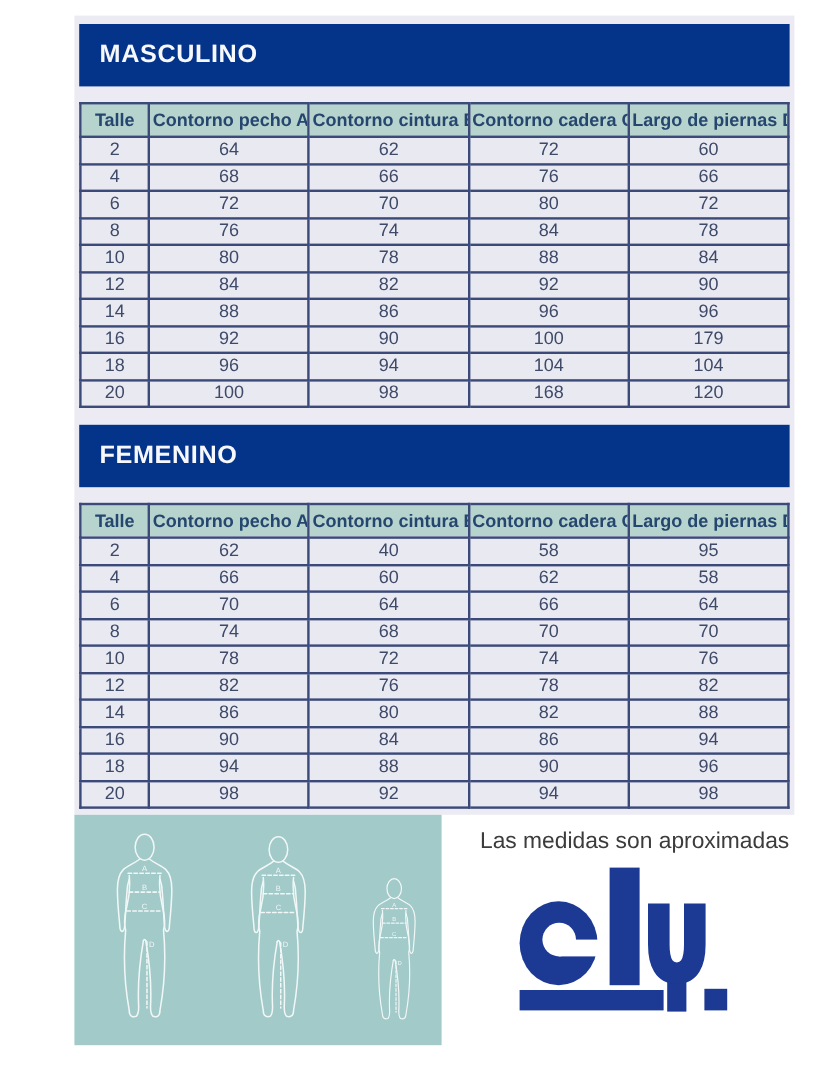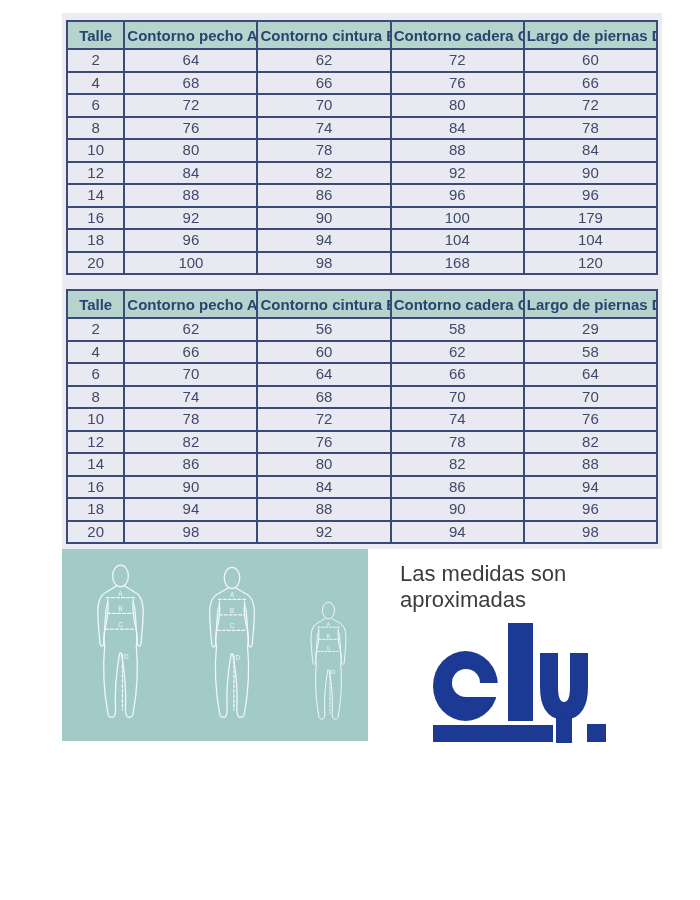--- a/index.html
+++ b/index.html
@@ -41,32 +41,35 @@
     width:306px;height:192px;background:#a2cac9;position:relative;flex-shrink:0;
   }
   .figure-panel svg.fig{position:absolute;opacity:.85;}
   .fig-female{left:24px;top:15px;height:158px;width:69px;}
   .fig-male{left:136px;top:17px;height:156px;width:68px;}
   .fig-child{left:240px;top:52px;height:122px;width:53px;}
   .defs-holder{position:absolute;width:0;height:0;overflow:hidden;}
   .footer-right{
     flex:1;padding:12px 0 0 32px;box-sizing:border-box;
   }
-  .note{font-size:22px;color:#3c3c3c;}
+  .note{font-size:19px;color:#3c3c3c;}
   .logo{margin:8px 0 0 30px;width:210px;height:125px;}
   .fig-label{font-size:6.5px;fill:#ffffff;font-family:"Liberation Sans",sans-serif;}
 </style>
 </head>
 <body>
 
 <div class="page">
 
   <div class="content">
 
     <section class="size-section first">
+      <div class="section-bar">
+        <span class="bar-title">MASCULINO</span>
+      </div>
       <table class="size-table">
         <thead>
             <tr>
               <th>Talle</th>
               <th>Contorno pecho A</th>
               <th>Contorno cintura B</th>
               <th>Contorno cadera C</th>
               <th>Largo de piernas D</th>
             </tr>
           </thead>
@@ -139,37 +142,40 @@
               <td>100</td>
               <td>98</td>
               <td>168</td>
               <td>120</td>
             </tr>
           </tbody>
       </table>
     </section>
 
     <section class="size-section">
+      <div class="section-bar">
+        <span class="bar-title">FEMENINO</span>
+      </div>
       <table class="size-table">
         <thead>
             <tr>
               <th>Talle</th>
               <th>Contorno pecho A</th>
               <th>Contorno cintura B</th>
               <th>Contorno cadera C</th>
               <th>Largo de piernas D</th>
             </tr>
           </thead>
         <tbody>
             <tr>
               <td>2</td>
               <td>62</td>
-              <td>56</td>
+              <td>40</td>
               <td>58</td>
-              <td>29</td>
+              <td>95</td>
             </tr>
             <tr>
               <td>4</td>
               <td>66</td>
               <td>60</td>
               <td>62</td>
               <td>58</td>
             </tr>
             <tr>
               <td>6</td>

